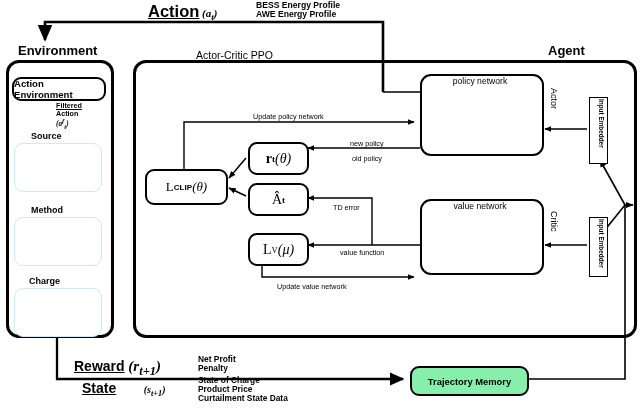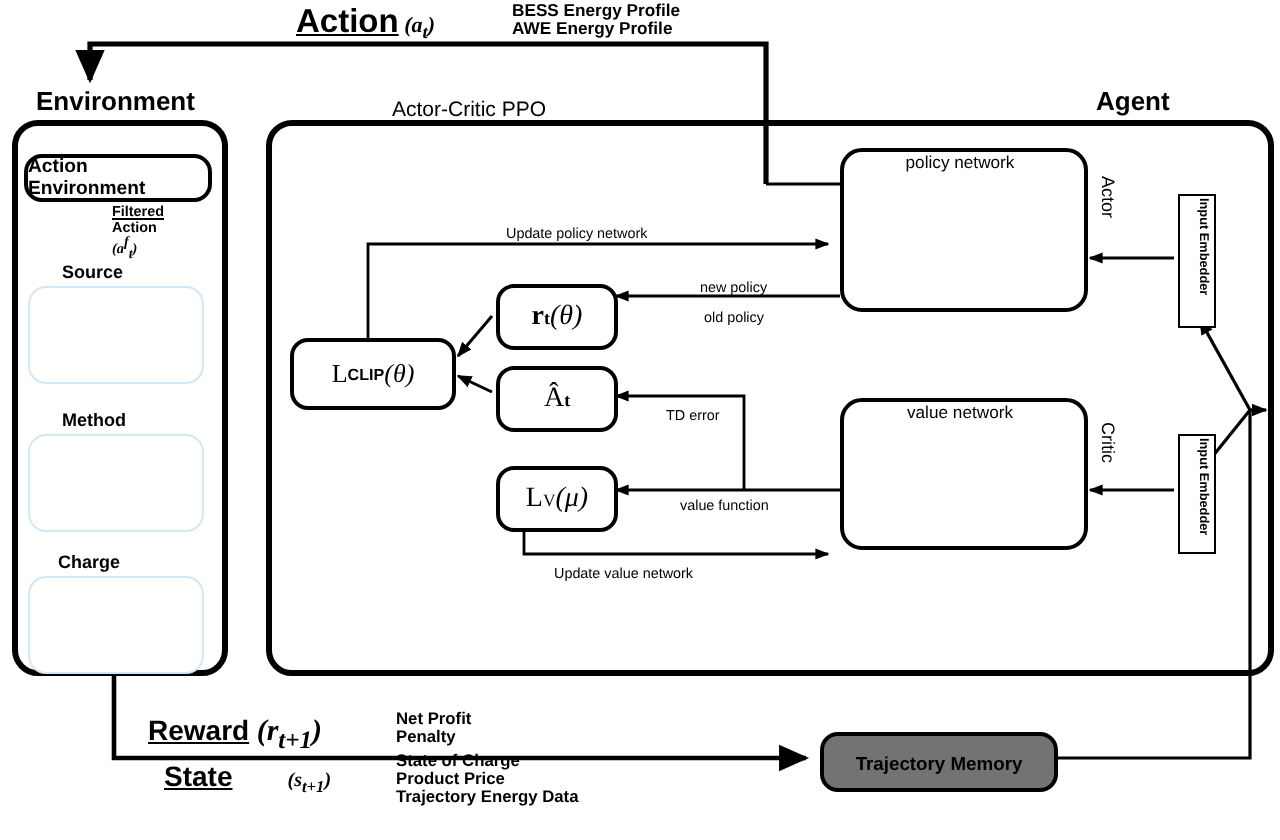--- a/index.html
+++ b/index.html
@@ -81,21 +81,21 @@
   .alab{position:absolute;font-size:7.2px;white-space:nowrap;}
   #l-updpol{left:253px;top:113px;}
   #l-new{left:350px;top:140px;}
   #l-old{left:352px;top:155px;text-align:right;}
   #l-td{left:333px;top:204px;}
   #l-vf{left:340px;top:249px;}
   #l-updval{left:277px;top:283px;}
 
   
   #traj-mem{position:absolute;left:410px;top:366px;width:115px;height:26px;
-    border:2.4px solid #000;border-radius:9px;background:#737373;
+    border:2.4px solid #000;border-radius:9px;background:#86efac;
     display:flex;align-items:center;justify-content:center;
     font-size:9.4px;font-weight:bold;}
 </style>
 </head>
 <body>
 
 <svg class="lay" viewBox="0 0 640 420">
   <defs>
     <marker id="ah" viewBox="0 0 10 10" refX="9" refY="5" markerWidth="6.5" markerHeight="6.5" orient="auto-start-reverse">
       <path d="M0,0.6 L10,5 L0,9.4 z" fill="#000"></path>
@@ -371,16 +371,16 @@
 <div class="t" id="reward-items">
   <div>Net Profit</div>
   <div>Penalty</div>
 </div>
 <div class="t" id="state-title">
   <span class="ul">State</span><span class="ser it sub"> <span>(s</span><sub>t+1</sub><span>)</span></span>
 </div>
 <div class="t" id="state-items">
   <div>State of Charge</div>
   <div>Product Price</div>
-  <div>Trajectory Energy Data</div>
+  <div>Curtailment State Data</div>
 </div>
 
 <div id="traj-mem">Trajectory Memory</div>
 
 </body></html>

